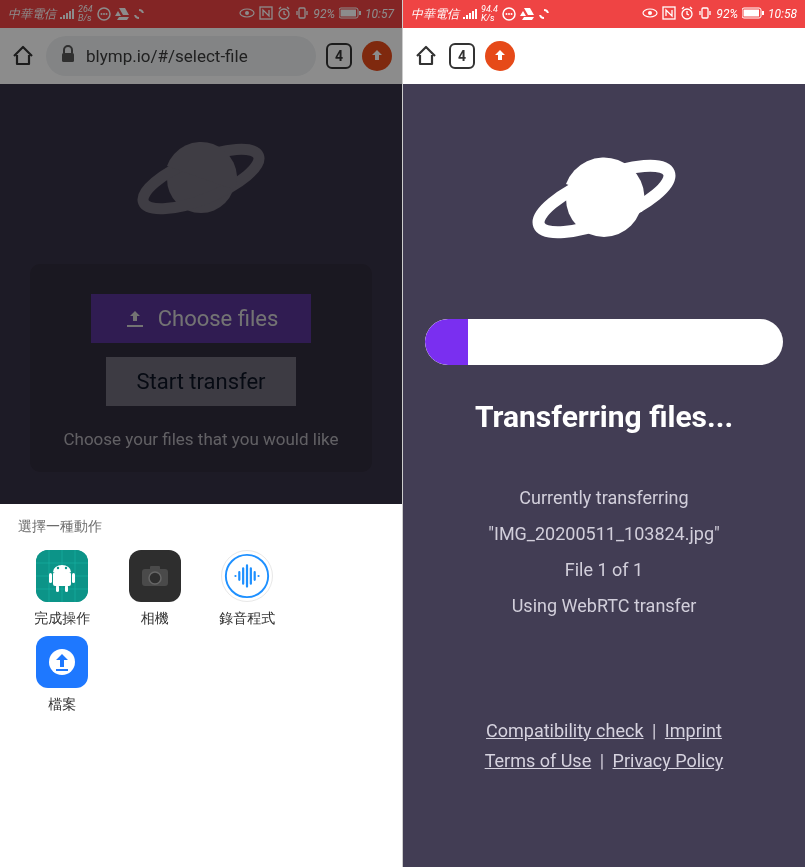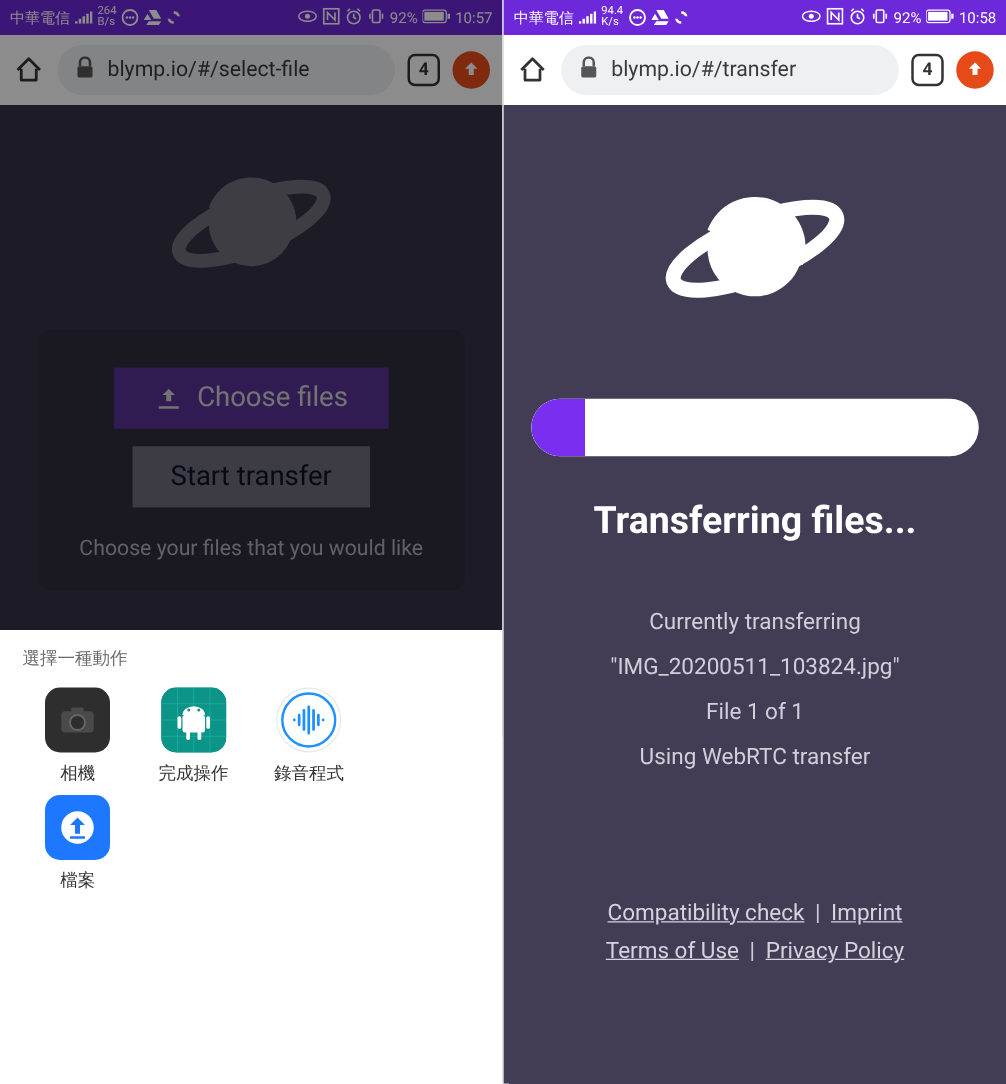--- a/index.html
+++ b/index.html
@@ -17,27 +17,28 @@
     position: relative;
     background: #fff;
     flex-shrink: 0;
   }
   .phone-left { width: 402px; }
   .phone-right { width: 403px; border-left: 1px solid #ccc; }
 
   
   .status-bar {
     height: 28px;
-    background: #6d28d9;
+    background: #ef4444;
     color: #fff;
     font-size: 12px;
     display: flex;
     align-items: center;
     padding: 0 8px;
     justify-content: space-between;
+    font-style: italic;
   }
   .status-bar.dimmed { filter: brightness(0.55); }
   .status-left, .status-right { display: flex; align-items: center; gap: 4px; }
   .status-speed { font-size: 9px; line-height: 1; }
   .status-icon-small { display: inline-flex; align-items: center; }
 
   
   .browser-bar {
     height: 56px;
     background: #fff;
@@ -300,30 +301,20 @@
       <div class="start-btn">
         <span>Start transfer</span>
       </div>
       <div class="helper-text">Choose your files that you would like</div>
     </div>
   </div>
 
   <div class="sheet">
     <div class="sheet-title">選擇一種動作</div>
     <div class="sheet-grid">
-      <div class="sheet-item">
-        <div class="sheet-icon ic-camera">
-          <svg width="30" height="24" viewBox="0 0 30 24">
-              <rect x="2" y="5" width="26" height="17" rx="3" fill="#4a4a4a"></rect>
-              <circle cx="15" cy="14" r="6" fill="#2e2e2e" stroke="#666" stroke-width="1.5"></circle>
-              <rect x="10" y="2" width="10" height="5" rx="1" fill="#4a4a4a"></rect>
-            </svg>
-        </div>
-        <span>相機</span>
-      </div>
       <div class="sheet-item">
         <div class="sheet-icon ic-complete">
           <svg width="52" height="52" viewBox="0 0 52 52">
               <rect width="52" height="52" rx="12" fill="#0c9488"></rect>
             <g stroke="#18b3a6" stroke-width="0.6">
                 <path d="M0 13h52M0 26h52M0 39h52M13 0v52M26 0v52M39 0v52"></path>
               </g>
             <g fill="#fff">
                 <rect x="17" y="22" width="18" height="14" rx="2"></rect>
                 <path d="M17 22a9 7 0 0 1 18 0z"></path>
@@ -332,20 +323,30 @@
                 <rect x="13" y="23" width="3" height="10" rx="1.5"></rect>
                 <rect x="36" y="23" width="3" height="10" rx="1.5"></rect>
                 <rect x="20" y="35" width="3" height="7" rx="1.5"></rect>
                 <rect x="29" y="35" width="3" height="7" rx="1.5"></rect>
               </g>
           </svg>
         </div>
         <span>完成操作</span>
       </div>
       <div class="sheet-item">
+        <div class="sheet-icon ic-camera">
+          <svg width="30" height="24" viewBox="0 0 30 24">
+              <rect x="2" y="5" width="26" height="17" rx="3" fill="#4a4a4a"></rect>
+              <circle cx="15" cy="14" r="6" fill="#2e2e2e" stroke="#666" stroke-width="1.5"></circle>
+              <rect x="10" y="2" width="10" height="5" rx="1" fill="#4a4a4a"></rect>
+            </svg>
+        </div>
+        <span>相機</span>
+      </div>
+      <div class="sheet-item">
         <div class="sheet-icon ic-rec">
           <svg width="52" height="52" viewBox="0 0 52 52">
               <circle cx="26" cy="26" r="22" fill="none" stroke="#1e90ff" stroke-width="2"></circle>
             <g stroke="#1e90ff" stroke-width="2.3" stroke-linecap="round">
               <path d="M14 26v0M18 22v8M22 18v16M26 15v22M30 18v16M34 22v8M38 26v0"></path>
             </g>
           </svg>
         </div>
         <span>錄音程式</span>
       </div>
@@ -431,29 +432,20 @@
       <span>10:58</span>
     </div>
   </div>
 
   <div class="browser-bar">
     <span class="home-icon">
       <svg width="26" height="26" viewBox="0 0 26 26">
           <path d="M4 13L13 4l9 9M7 12v9h12v-9" fill="none" stroke="#333" stroke-width="2.2" stroke-linejoin="round"></path>
         </svg>
     </span>
-    <div class="addr">
-      <span>
-        <svg width="16" height="18" viewBox="0 0 16 18">
-            <rect x="2" y="8" width="12" height="9" rx="1.5" fill="#555"></rect>
-            <path d="M4 8V5a4 4 0 0 1 8 0v3" fill="none" stroke="#555" stroke-width="2"></path>
-          </svg>
-      </span>
-      <span>blymp.io/#/transfer</span>
-    </div>
     <div class="tabcount">
         <span>4</span>
       </div>
     <div class="upload-circle">
       <svg width="16" height="16" viewBox="0 0 16 16">
           <path fill="#fff" d="M8 2l5 5H10v5H6V7H3z"></path>
         </svg>
     </div>
   </div>
 

